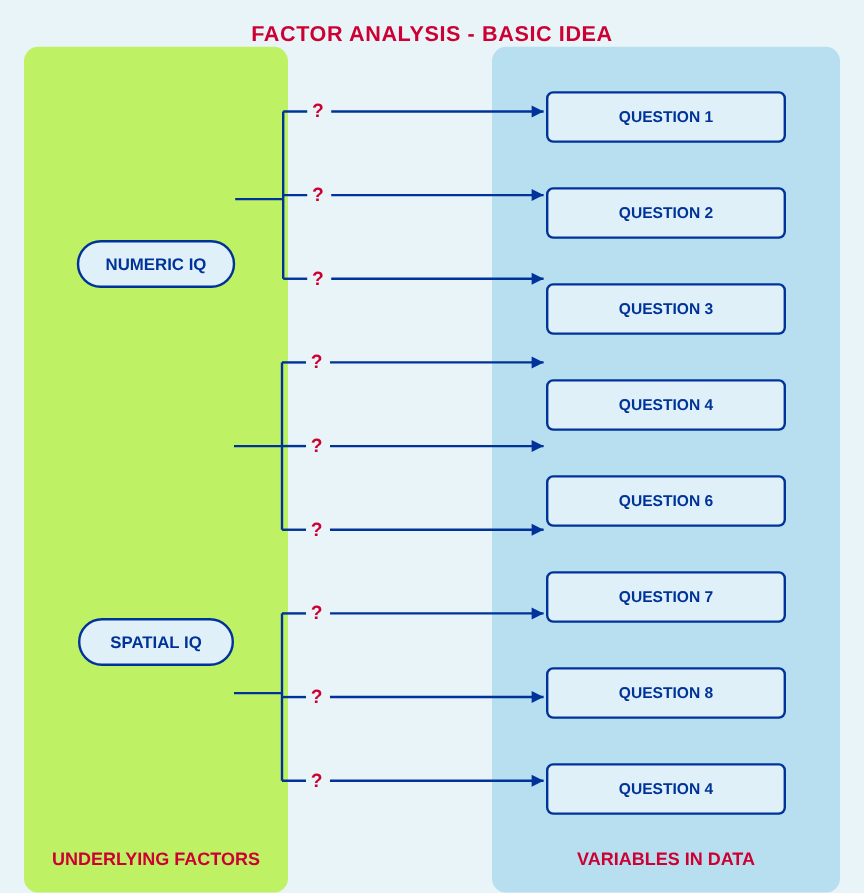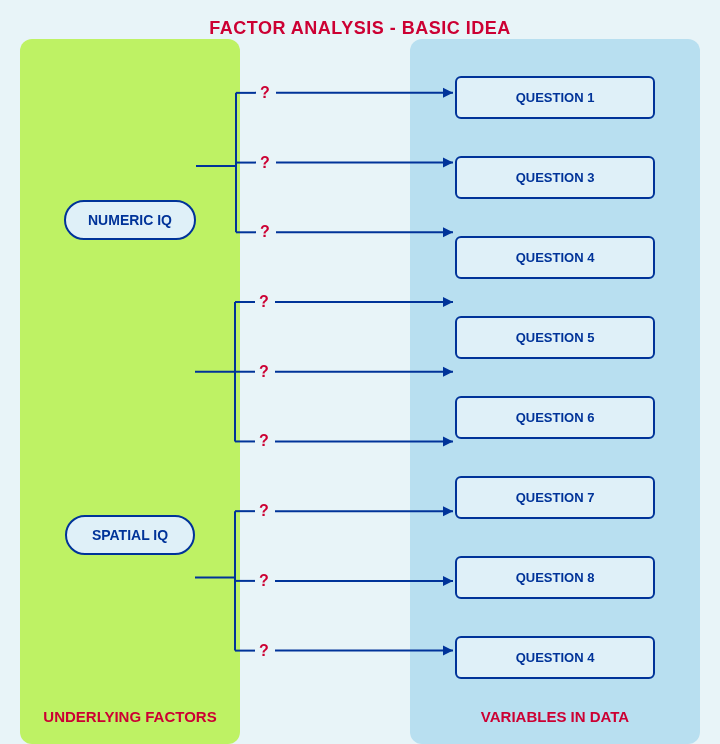--- a/index.html
+++ b/index.html
@@ -141,23 +141,23 @@
       <div class="factor-box">NUMERIC IQ</div>
       <div class="factor-box">SPATIAL IQ</div>
     </div>
     <div class="panel-label">UNDERLYING
 FACTORS</div>
   </div>
 
   <div class="right-panel" style="margin-left: auto;">
     <div class="questions-area">
       <div class="question-box">QUESTION 1</div>
+      <div class="question-box">QUESTION 2</div>
       <div class="question-box">QUESTION 3</div>
       <div class="question-box">QUESTION 4</div>
-      <div class="question-box">QUESTION 5</div>
       <div class="question-box">QUESTION 6</div>
       <div class="question-box">QUESTION 7</div>
       <div class="question-box">QUESTION 8</div>
       <div class="question-box">QUESTION 4</div>
     </div>
     <div class="panel-label-bottom">VARIABLES
 IN DATA</div>
   </div>
 
   <svg class="svg-overlay" id="connectorSvg" viewBox="0 0 680 693" xmlns="http://www.w3.org/2000/svg" style="height: 693px;">

